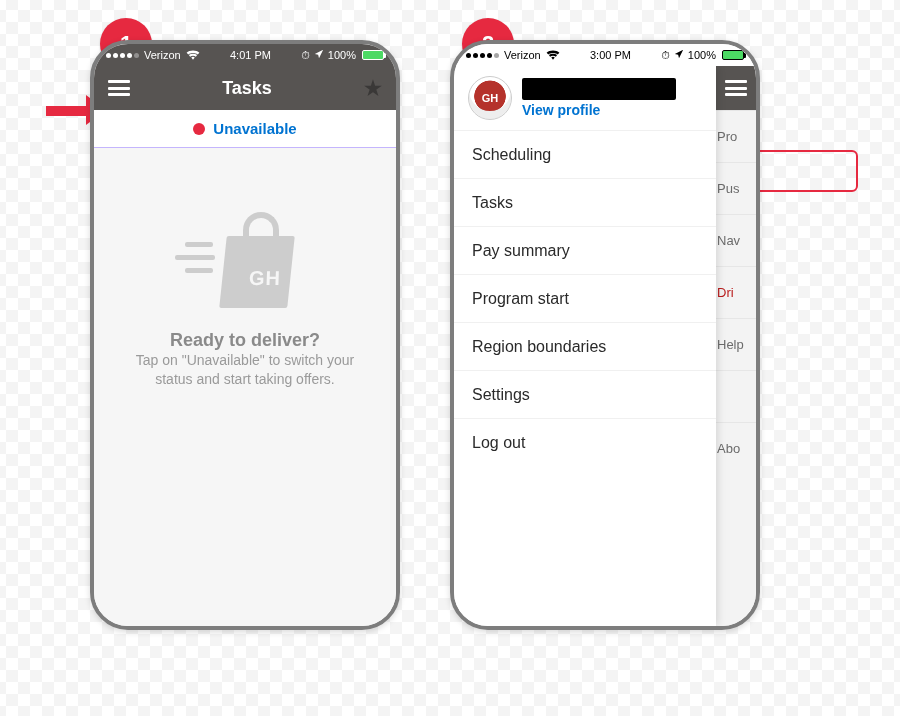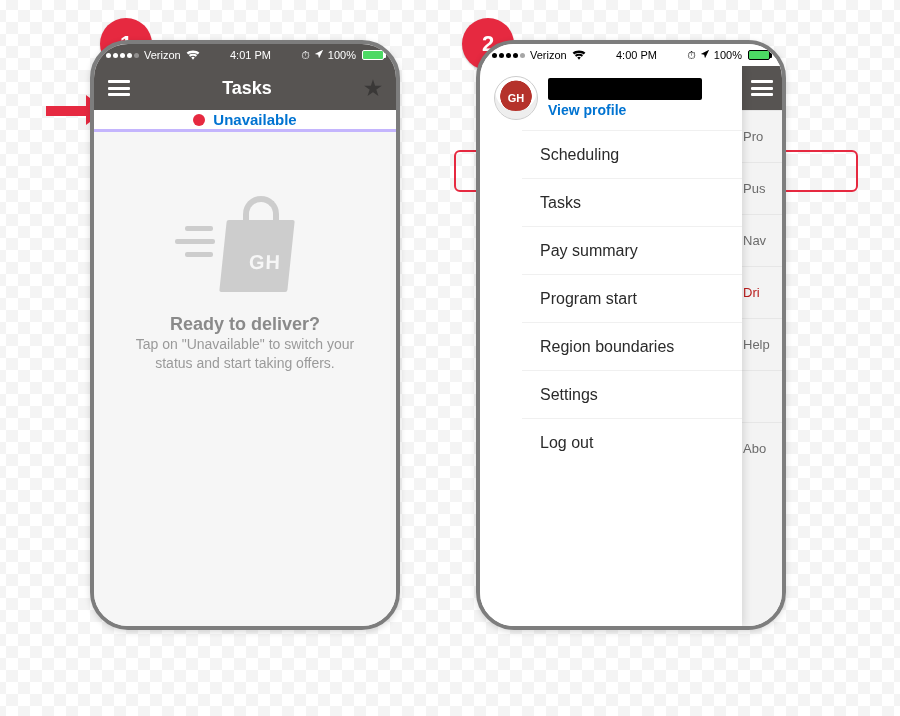--- a/index.html
+++ b/index.html
@@ -9,21 +9,21 @@
     font-family: -apple-system, BlinkMacSystemFont, "Helvetica Neue", Arial, sans-serif;
     background:
       repeating-conic-gradient(#f4f4f4 0% 25%, #ffffff 0% 50%) 50% / 24px 24px;
     position: relative;
   }
   .stage {
     position: absolute;
     top: 40px;
     left: 90px;
     display: flex;
-    gap: 76px;
+    gap: 50px;
   }
 
   
   .step-badge {
     position: absolute;
     width: 52px; height: 52px;
     border-radius: 50%;
     background: #e62940;
     color: #fff;
     font-size: 22px;
@@ -113,23 +113,23 @@
     display:block; height: 3px; background: #fff; border-radius: 1px;
   }
 
   .star-icon {
     font-size: 20px;
     color: #3a3837;
   }
 
   
   .availability {
-    height: 22px;
+    height: 38px;
     background: #fff;
-    border-bottom: 3px solid #c4b5fd;
+    border-bottom: 1px solid #c4b5fd;
     display: flex; align-items: center; justify-content: center;
     gap: 8px;
     color: #0073d1;
     font-weight: 700;
     font-size: 15px;
   }
   .red-dot {
     width: 12px; height: 12px; border-radius: 50%; background: #e62940;
   }
 
@@ -217,21 +217,21 @@
     display:flex; align-items:center; justify-content:center;
     color:#fff; font-size:11px; font-weight:700;
     box-shadow: inset 0 -8px 0 0 #eee;
   }
   .profile-text { display:flex; flex-direction:column; gap:2px; }
   .username-redacted {
     width: 154px; height: 22px; background:#000; border-radius:2px;
   }
   .view-profile { color:#0073d1; font-weight:700; font-size:14px; }
 
-  .drawer-list { list-style:none;padding-left:42px; }
+  .drawer-list { list-style:none; }
   .drawer-list li {
     height: 48px;
     display:flex; align-items:center;
     padding: 0 18px;
     font-size: 16px;
     color:#2a2a2a;
     border-top: 1px solid #f0f0f0;
   }
 
   
@@ -330,21 +330,21 @@
             <i></i>
             <i style="opacity:.35"></i>
           </span>
         <span>Verizon</span>
         <span>
           <svg width="14" height="11" viewBox="0 0 24 18">
               <path fill="currentColor" d="M12 18l-3-4c1.8-1.4 4.2-1.4 6 0l-3 4zM4 9l-3-3C6 1 18 1 23 6l-3 3C16 5.5 8 5.5 4 9zm3 4l-2-3c4-3 10-3 14 0l-2 3c-3-2.2-7-2.2-10 0z"></path>
             </svg>
         </span>
       </div>
-      <span>4:00 PM</span>
+      <span>3:00 PM</span>
       <div class="status-right">
         <span>⏱</span>
         <span>
           <svg width="10" height="10" viewBox="0 0 24 24">
               <path fill="currentColor" d="M2 12L22 2 12 22l-2-8-8-2z"></path>
             </svg>
         </span>
         <span>100%</span>
         <span class="battery" style="border-color:#000;"></span>
       </div>

